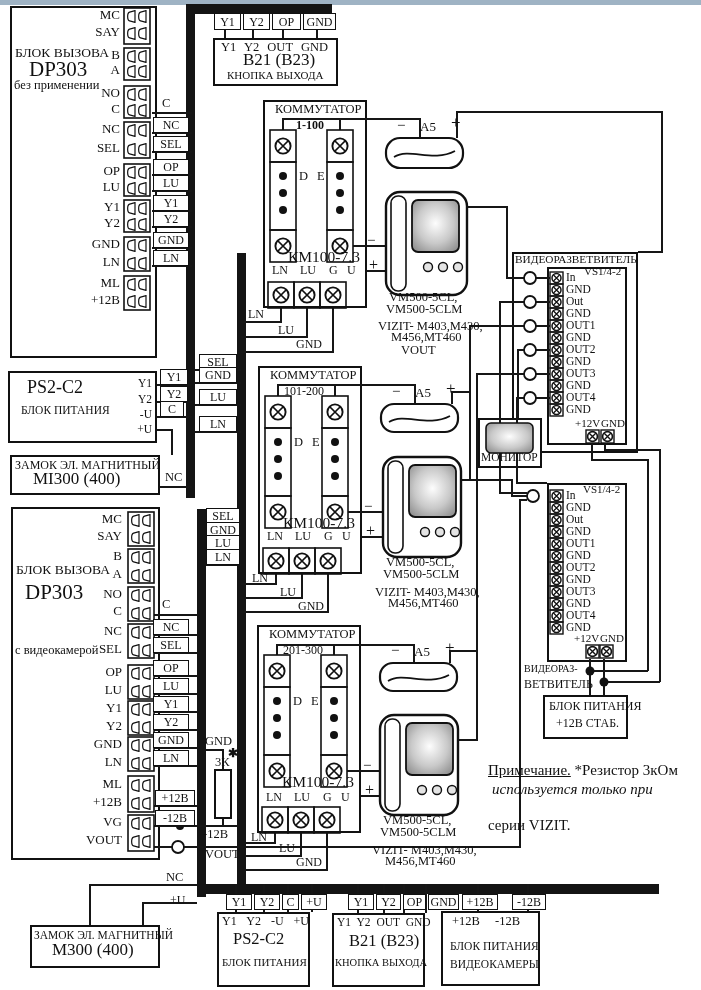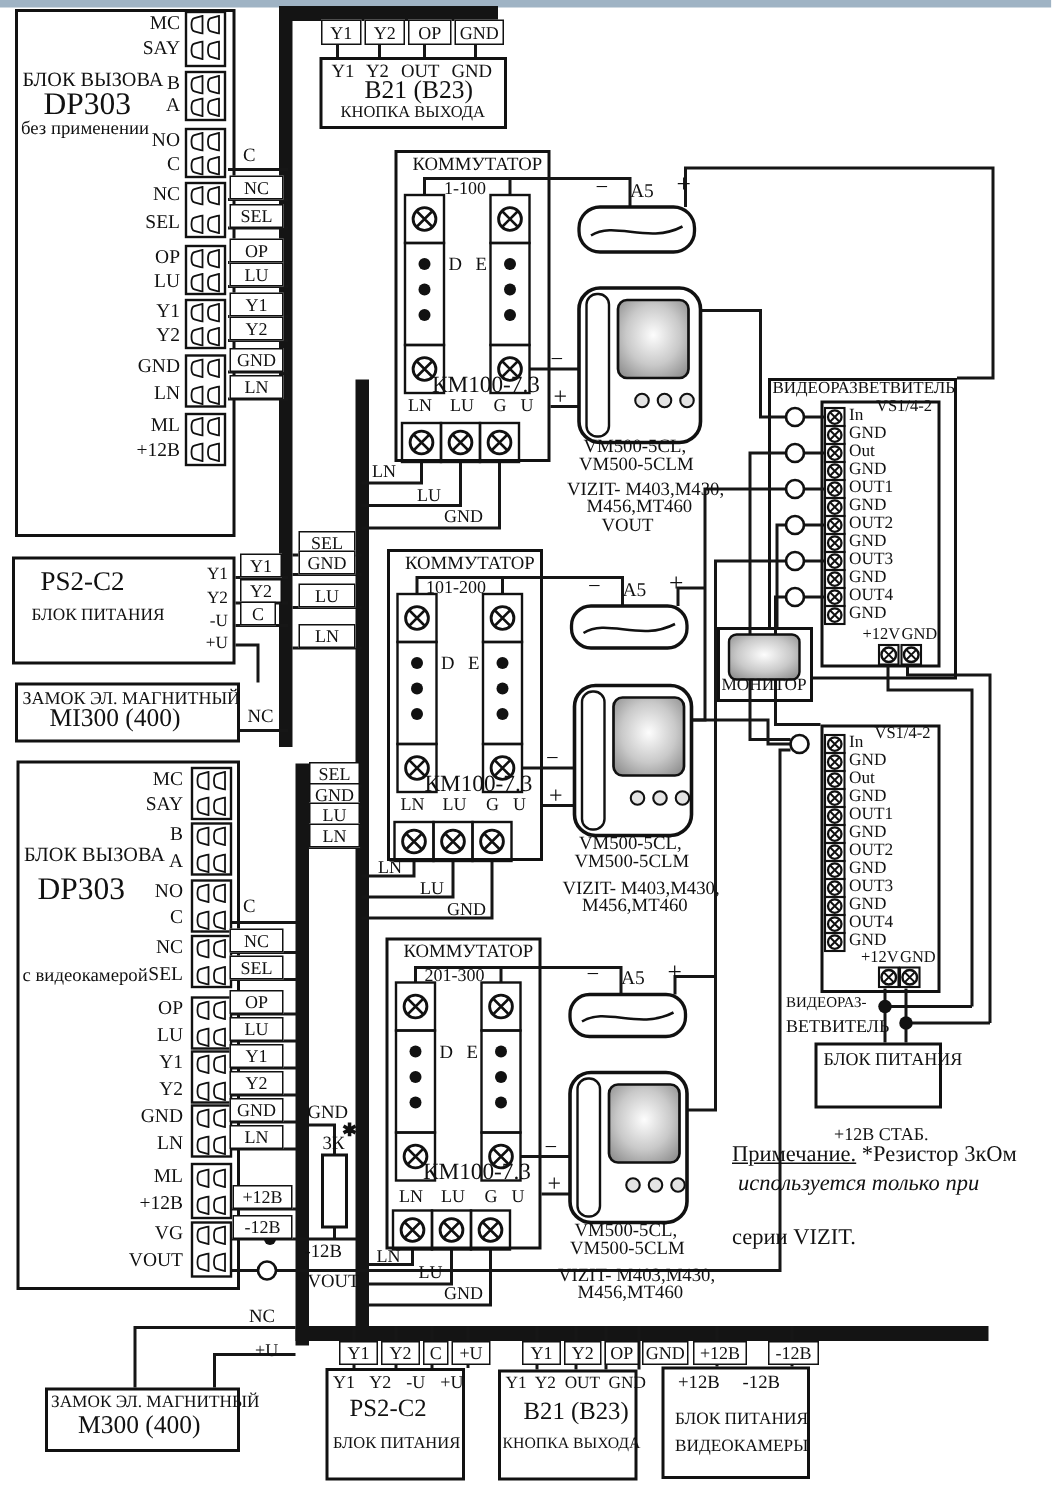--- a/index.html
+++ b/index.html
@@ -435,21 +435,21 @@
 
 <div class="bx" style="left:214px;top:13px;width:27px;height:17px;line-height:16px;">Y1</div>
 <div class="bx" style="left:243px;top:13px;width:27px;height:17px;line-height:16px;">Y2</div>
 <div class="bx" style="left:272px;top:13px;width:29px;height:17px;line-height:16px;">OP</div>
 <div class="bx" style="left:303px;top:13px;width:33px;height:17px;line-height:16px;">GND</div>
 <div class="lb" style="left:221px;top:41px;font-size:12.5px;word-spacing:5px;">Y1  Y2  OUT  GND</div>
 <div class="lb" style="left:243px;top:51px;font-size:17px;">В21 (В23)</div>
 <div class="lb" style="left:227px;top:70px;font-size:11px;">КНОПКА ВЫХОДА</div>
 
 <div class="lb" style="left:275px;top:103px;font-size:12.5px;">КОММУТАТОР</div>
-<div class="lb" style="left:296px;top:119px;font-size:12px;">1-100</div>
+<div class="lb" style="left:296px;top:119px;font-size:12px;font-weight:bold;">1-100</div>
 <div class="lb" style="left:299px;top:170px;font-size:12.5px;">D</div>
 <div class="lb" style="left:317px;top:170px;font-size:12.5px;">E</div>
 <div class="lb" style="left:288px;top:249px;font-size:15.5px;">КМ100-7.3</div>
 <div class="lb" style="left:272px;top:264px;font-size:12px;">LN</div>
 <div class="lb" style="left:300px;top:264px;font-size:12px;">LU</div>
 <div class="lb" style="left:329px;top:264px;font-size:12px;">G</div>
 <div class="lb" style="left:347px;top:264px;font-size:12px;">U</div>
 <div class="lb" style="left:248px;top:308px;font-size:12px;">LN</div>
 <div class="lb" style="left:278px;top:324px;font-size:12px;">LU</div>
 <div class="lb" style="left:296px;top:338px;font-size:12px;">GND</div>
@@ -575,21 +575,21 @@
 <div class="lb" style="left:566px;top:573px;font-size:11.5px;">GND</div>
 <div class="lb" style="left:566px;top:585px;font-size:11.5px;">OUT3</div>
 <div class="lb" style="left:566px;top:597px;font-size:11.5px;">GND</div>
 <div class="lb" style="left:566px;top:609px;font-size:11.5px;">OUT4</div>
 <div class="lb" style="left:566px;top:621px;font-size:11.5px;">GND</div>
 <div class="lb" style="left:574px;top:633px;font-size:11px;">+12V</div>
 <div class="lb" style="left:600px;top:633px;font-size:11px;">GND</div>
 <div class="lb" style="left:524px;top:664px;font-size:10px;">ВИДЕОРАЗ-</div>
 <div class="lb" style="left:524px;top:678px;font-size:12px;">ВЕТВИТЕЛЬ</div>
 <div class="lb" style="left:549px;top:700px;font-size:12px;">БЛОК ПИТАНИЯ</div>
-<div class="lb" style="left:556px;top:750px;font-size:12px;">+12В СТАБ.</div>
+<div class="lb" style="left:556px;top:717px;font-size:12px;">+12В СТАБ.</div>
 
 <div class="lb" style="left:269px;top:628px;font-size:12.5px;">КОММУТАТОР</div>
 <div class="lb" style="left:283px;top:644px;font-size:12px;">201-300</div>
 <div class="lb" style="left:293px;top:695px;font-size:12.5px;">D</div>
 <div class="lb" style="left:311px;top:695px;font-size:12.5px;">E</div>
 <div class="lb" style="left:282px;top:774px;font-size:15.5px;">КМ100-7.3</div>
 <div class="lb" style="left:266px;top:791px;font-size:12px;">LN</div>
 <div class="lb" style="left:294px;top:791px;font-size:12px;">LU</div>
 <div class="lb" style="left:323px;top:791px;font-size:12px;">G</div>
 <div class="lb" style="left:341px;top:791px;font-size:12px;">U</div>

